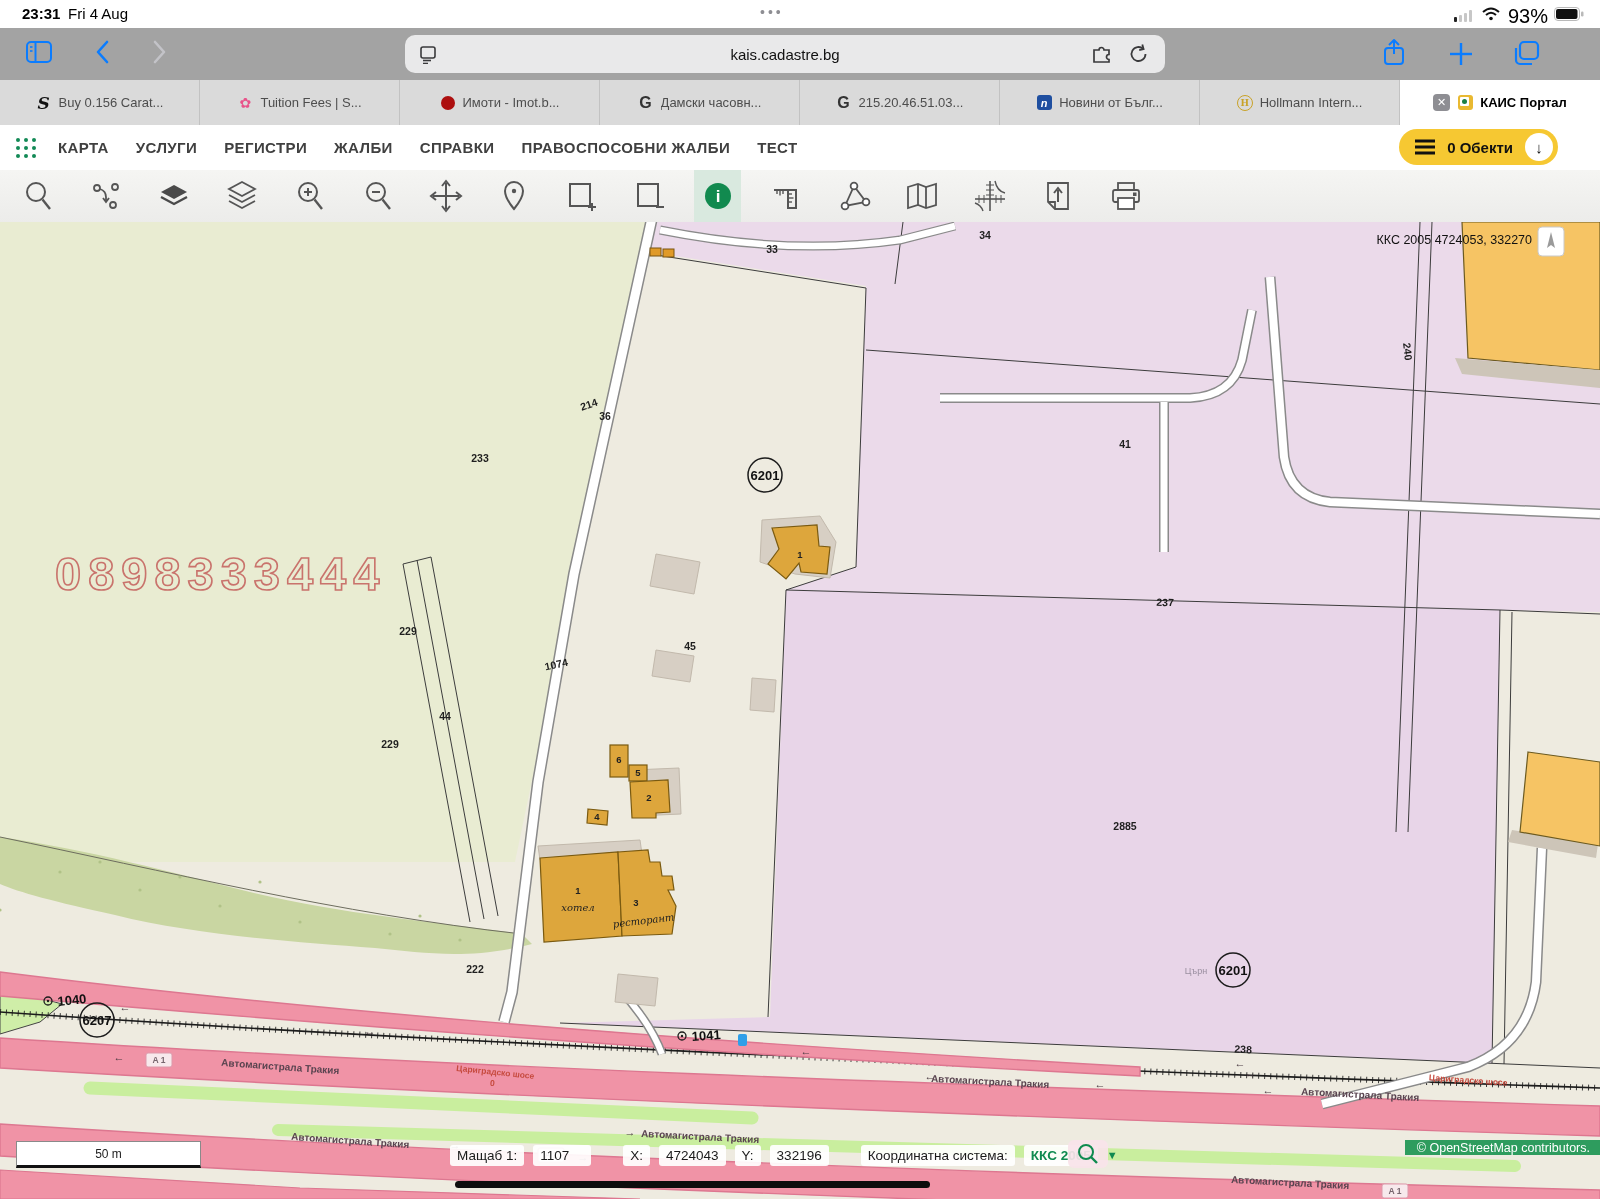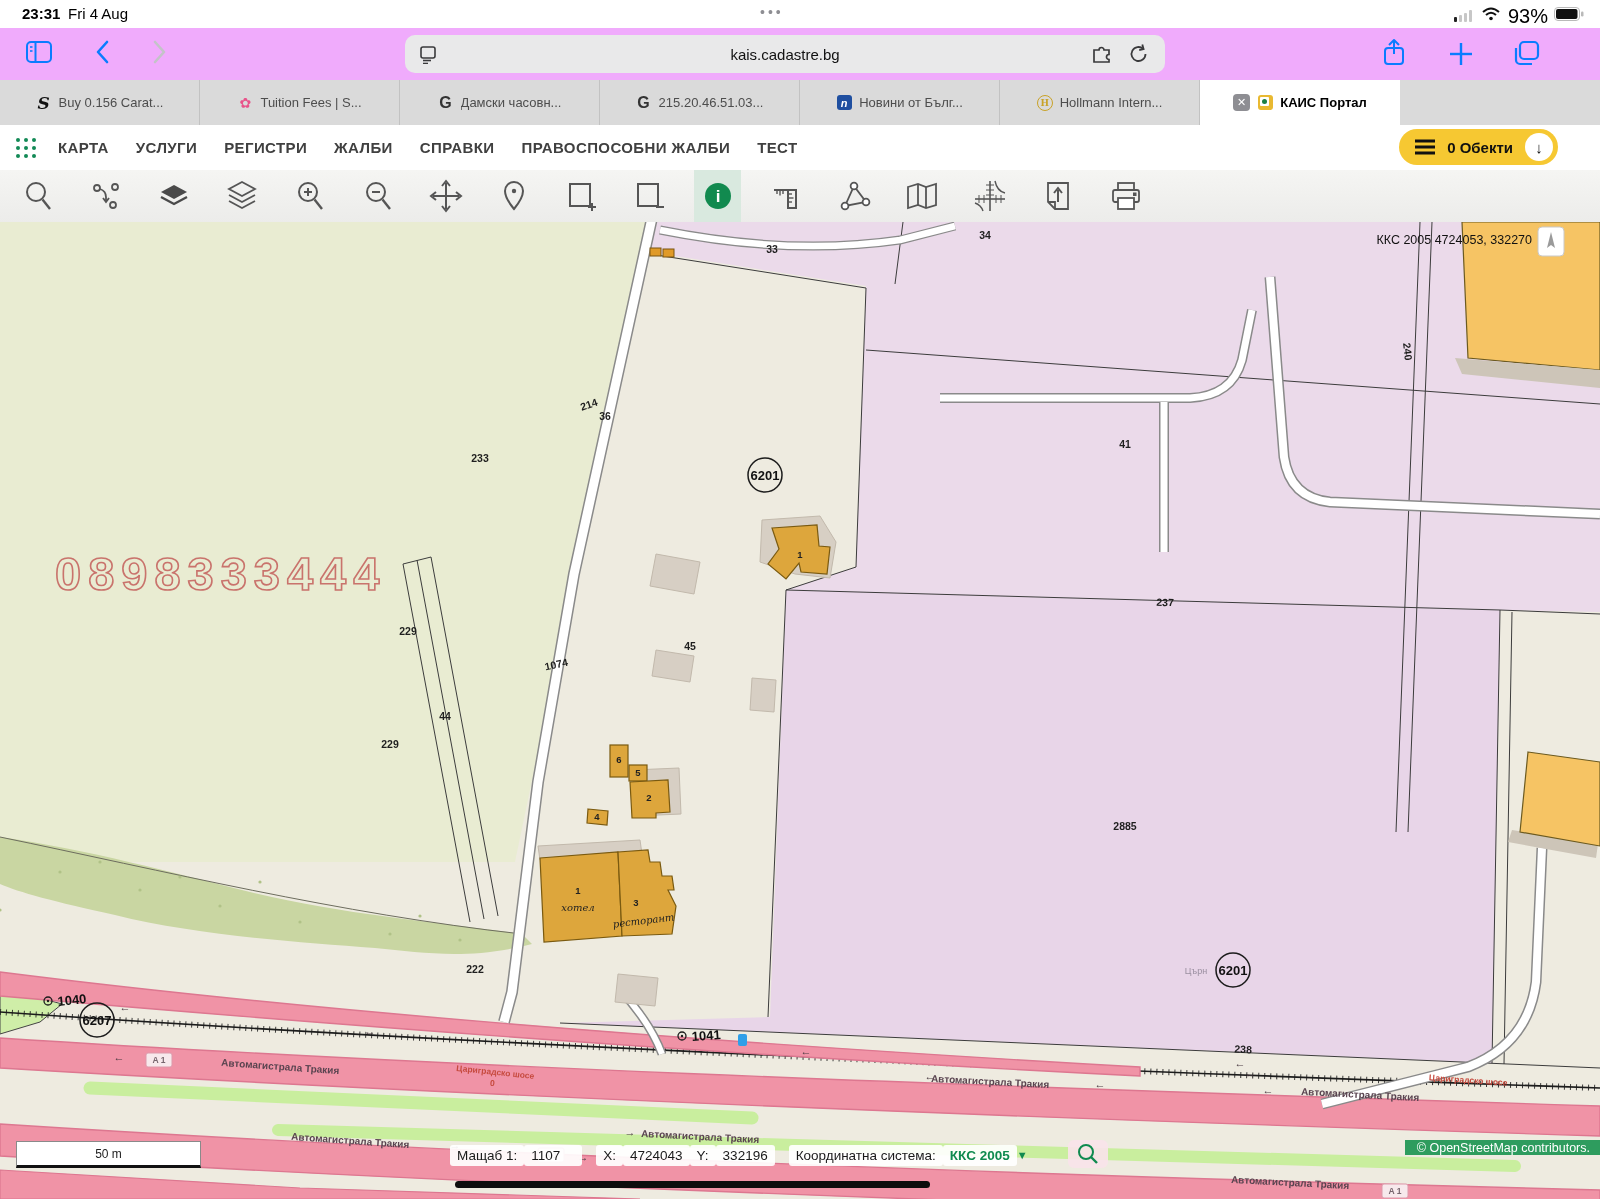--- a/index.html
+++ b/index.html
@@ -6,21 +6,21 @@
   body{width:1600px;height:1199px;position:relative;overflow:hidden;
        font-family:"Liberation Sans","DejaVu Sans",sans-serif;background:#fff;}
   .abs{position:absolute;}
   
   #statusbar{left:0;top:0;width:1600px;height:28px;background:#fff;}
   .sb-time{left:22px;top:5px;font-size:15px;font-weight:700;color:#000;}
   .sb-date{left:68px;top:5px;font-size:15px;color:#000;}
   .sb-dots{left:760px;top:4px;font-size:14px;color:#8e8e93;letter-spacing:3px;}
   .sb-batt-pct{right:52px;top:5px;font-size:20px;color:#000;}
   
-  #navbar{left:0;top:28px;width:1600px;height:52px;background:#f0abfc;border-bottom:1px solid #d8d8d8;}
+  #navbar{left:0;top:28px;width:1600px;height:52px;background:#a3a3a3;border-bottom:1px solid #d8d8d8;}
   .urlbar{left:405px;top:7px;width:760px;height:38px;background:#e9e9ea;border-radius:10px;
           display:flex;align-items:center;justify-content:center;font-size:15px;color:#111;}
   .icon-btn{display:flex;align-items:center;justify-content:center;}
   
   #tabbar{left:0;top:80px;width:1600px;height:45px;background:#dadada;display:flex;border-bottom:1px solid #c4c4c4;}
   .tab{width:200px;height:45px;display:flex;align-items:center;justify-content:center;gap:7px;
        border-right:1px solid #c2c2c2;font-size:13px;color:#4d4d4d;box-sizing:border-box;}
   .tab.active{background:#fff;color:#000;border-right:none;}
   .fav{width:16px;height:16px;flex:0 0 auto;display:flex;align-items:center;justify-content:center;font-weight:700;}
   .tab-label{white-space:nowrap;overflow:hidden;max-width:150px;text-align:center;}
@@ -45,21 +45,21 @@
   .red{font-size:8.5px;font-weight:700;fill:#c64a3e;}
   .bl{font-size:9.5px;font-weight:700;fill:#222;}
   .it{font-family:"DejaVu Serif","Liberation Serif",serif;font-style:italic;font-size:10px;fill:#222;}
   .wm{font-size:47px;font-weight:700;fill:none;stroke:#c9736c;stroke-width:1.6px;letter-spacing:7px;}
   .crs{font-size:12.5px;fill:#111;}
   .a1t{font-size:8.5px;font-weight:700;fill:#77666e;}
   .faint{font-size:9px;fill:#9a8fa0;}
   
   #scalebox{left:16px;top:1141px;width:183px;height:23px;background:#fff;border:1px solid #8a8a8a;
             border-bottom:3px solid #111;display:flex;align-items:center;justify-content:center;font-size:12px;color:#222;}
-  #metrics{left:450px;top:1142px;height:26px;display:flex;align-items:center;font-size:13.5px;color:#1a1a1a;}
+  #metrics{left:450px;top:1142px;height:26px;display:flex;align-items:center;gap:9px;font-size:13.5px;color:#1a1a1a;}
   .chip{background:rgba(255,255,255,.92);padding:3px 7px;border-radius:3px;white-space:nowrap;}
   .chip.val{min-width:44px;}
   .green-bold{color:#0f8a4f;font-weight:700;}
   #search-chip{left:1068px;top:1140px;width:40px;height:28px;background:rgba(248,227,233,.92);
       border-radius:6px;display:flex;align-items:center;justify-content:center;}
   #homebar{left:455px;top:1181px;width:475px;height:7px;border-radius:4px;background:#0d0d0d;}
   #osm{right:0;top:1140px;height:15px;background:#2e9c5e;color:#fff;font-size:12.5px;
        display:flex;align-items:center;padding:0 10px 0 12px;}
 </style>
 </head>
@@ -156,20 +156,26 @@
 </div>
 
 <div id="tabbar" class="abs">
   <div class="tab">
     <span class="fav" style="font-family:'DejaVu Serif',serif;font-size:17px;color:#111;font-style:italic;">S</span>
     <span class="tab-label">Buy 0.156 Carat...</span>
   </div>
   <div class="tab">
     <span class="fav" style="color:#e8538a;font-size:14px;">✿</span>
     <span class="tab-label">Tuition Fees | S...</span>
+  </div>
+  <div class="tab">
+    <span class="fav">
+        <span style="width:14px;height:14px;border-radius:50%;background:#ad0f0f;display:block;"></span>
+      </span>
+    <span class="tab-label">Имоти - Imot.b...</span>
   </div>
   <div class="tab">
     <span class="fav" style="font-size:16px;color:#333;">G</span>
     <span class="tab-label">Дамски часовн...</span>
   </div>
   <div class="tab">
     <span class="fav" style="font-size:16px;color:#333;">G</span>
     <span class="tab-label">215.20.46.51.03...</span>
   </div>
   <div class="tab">

